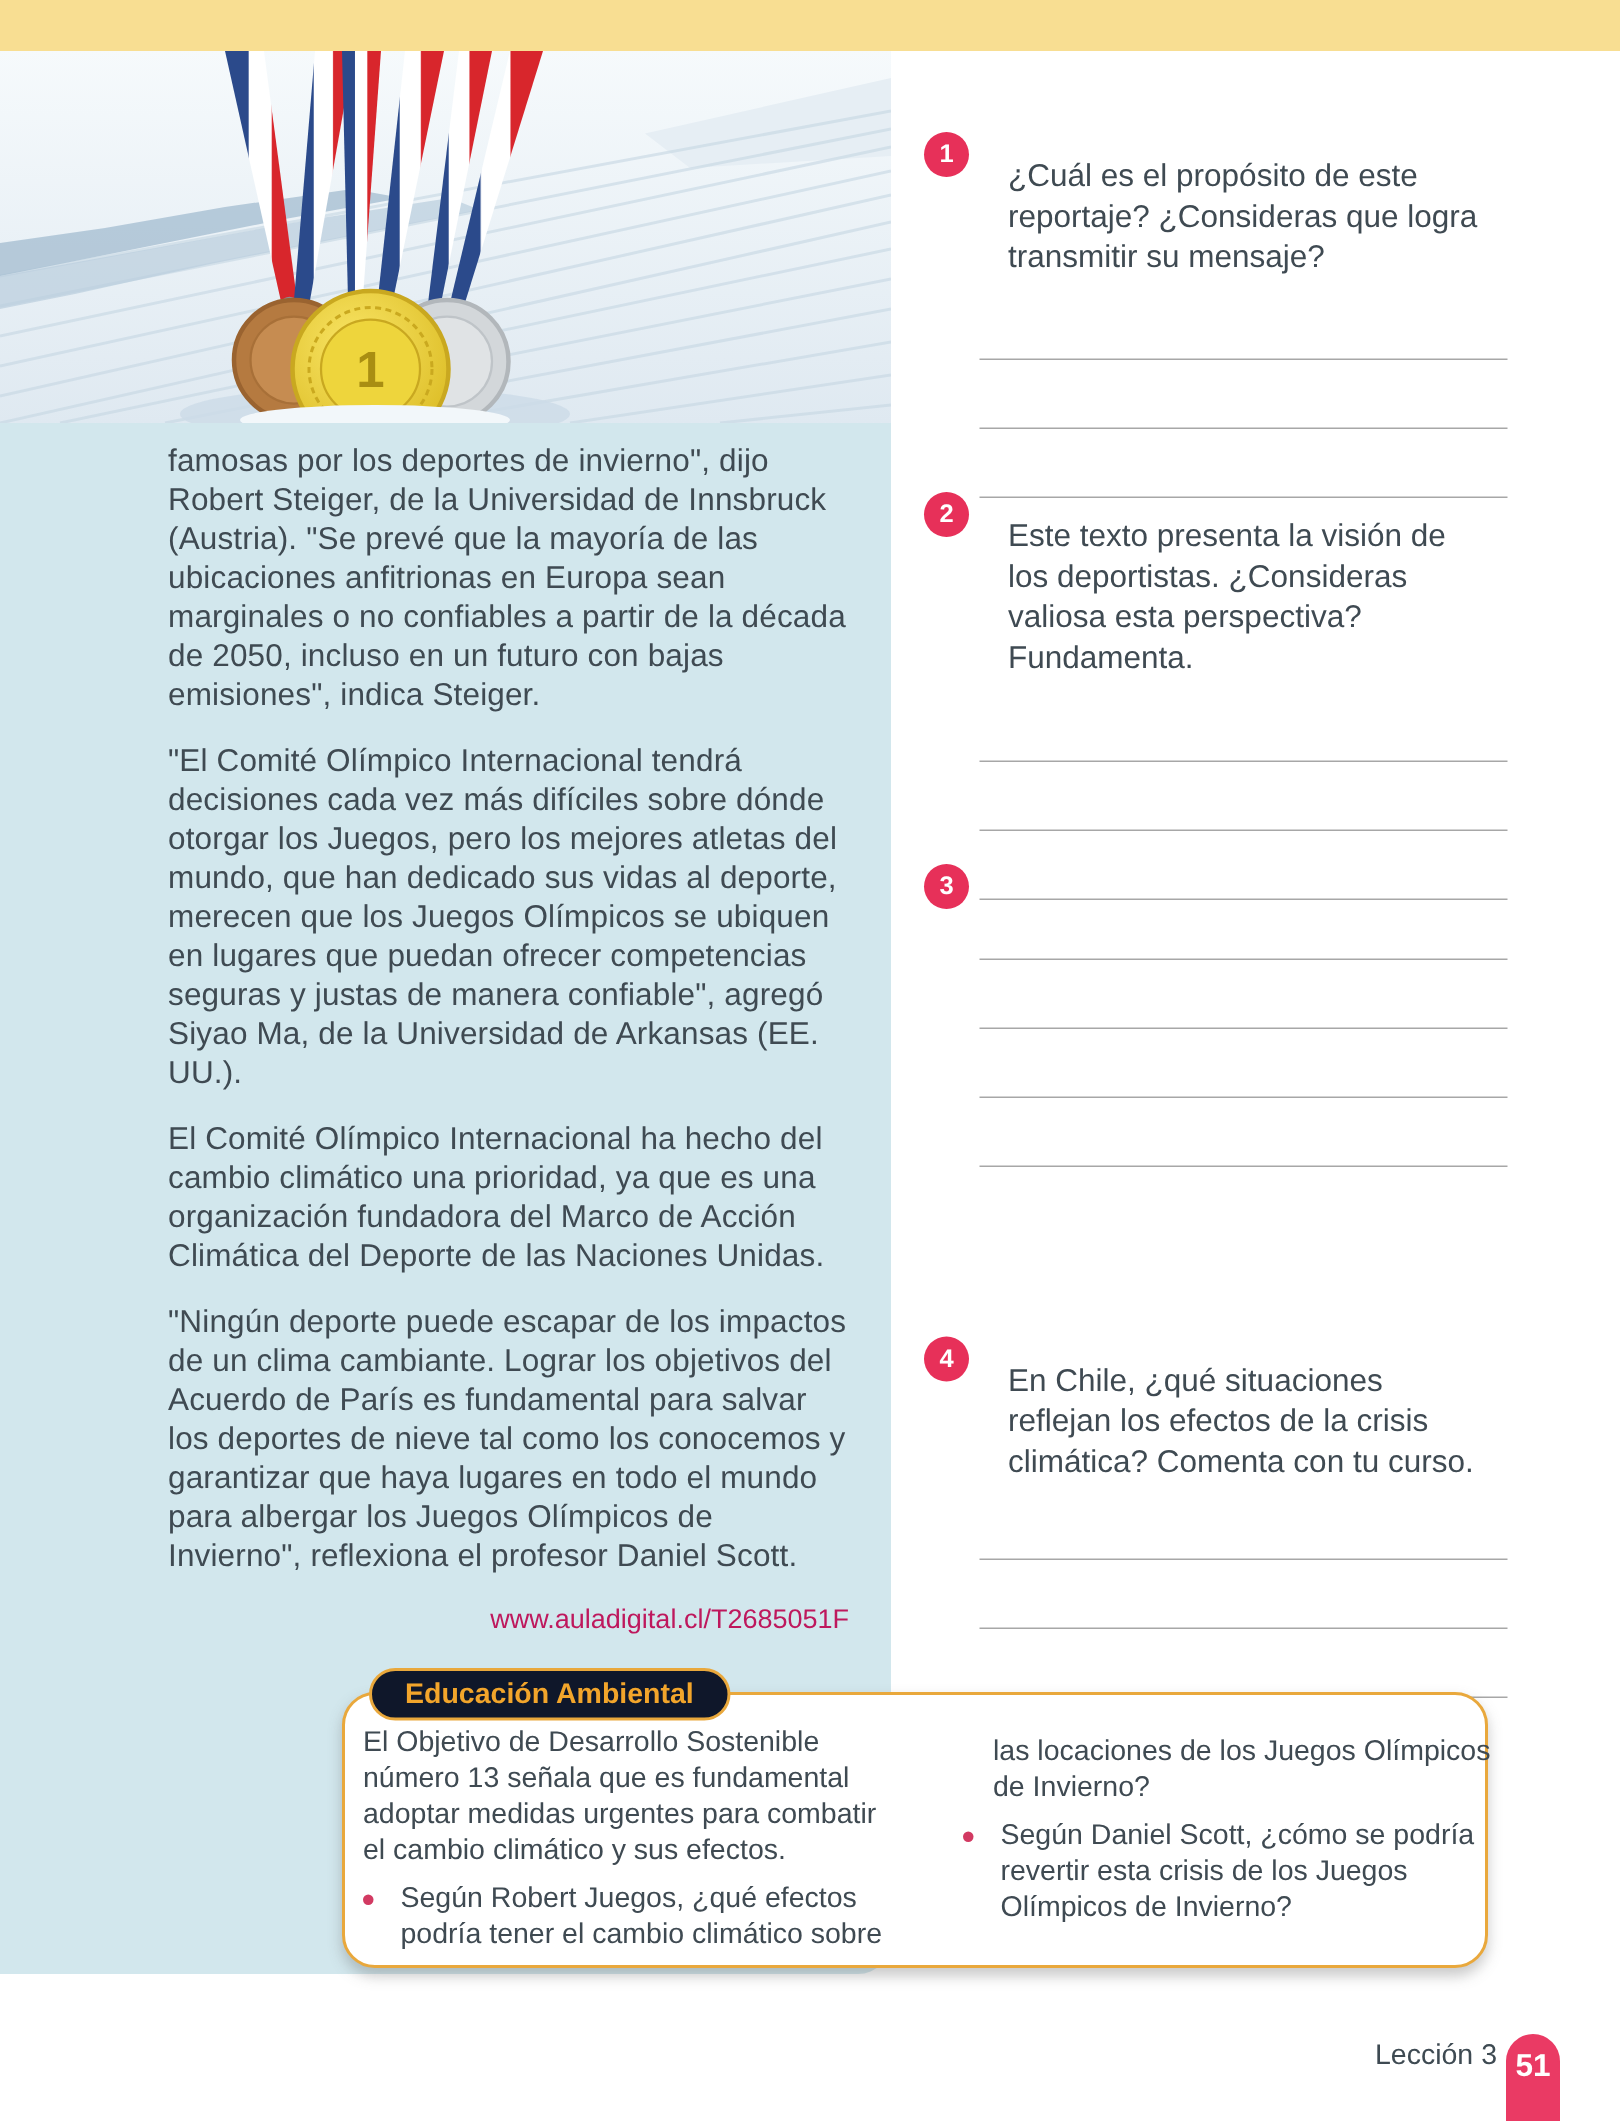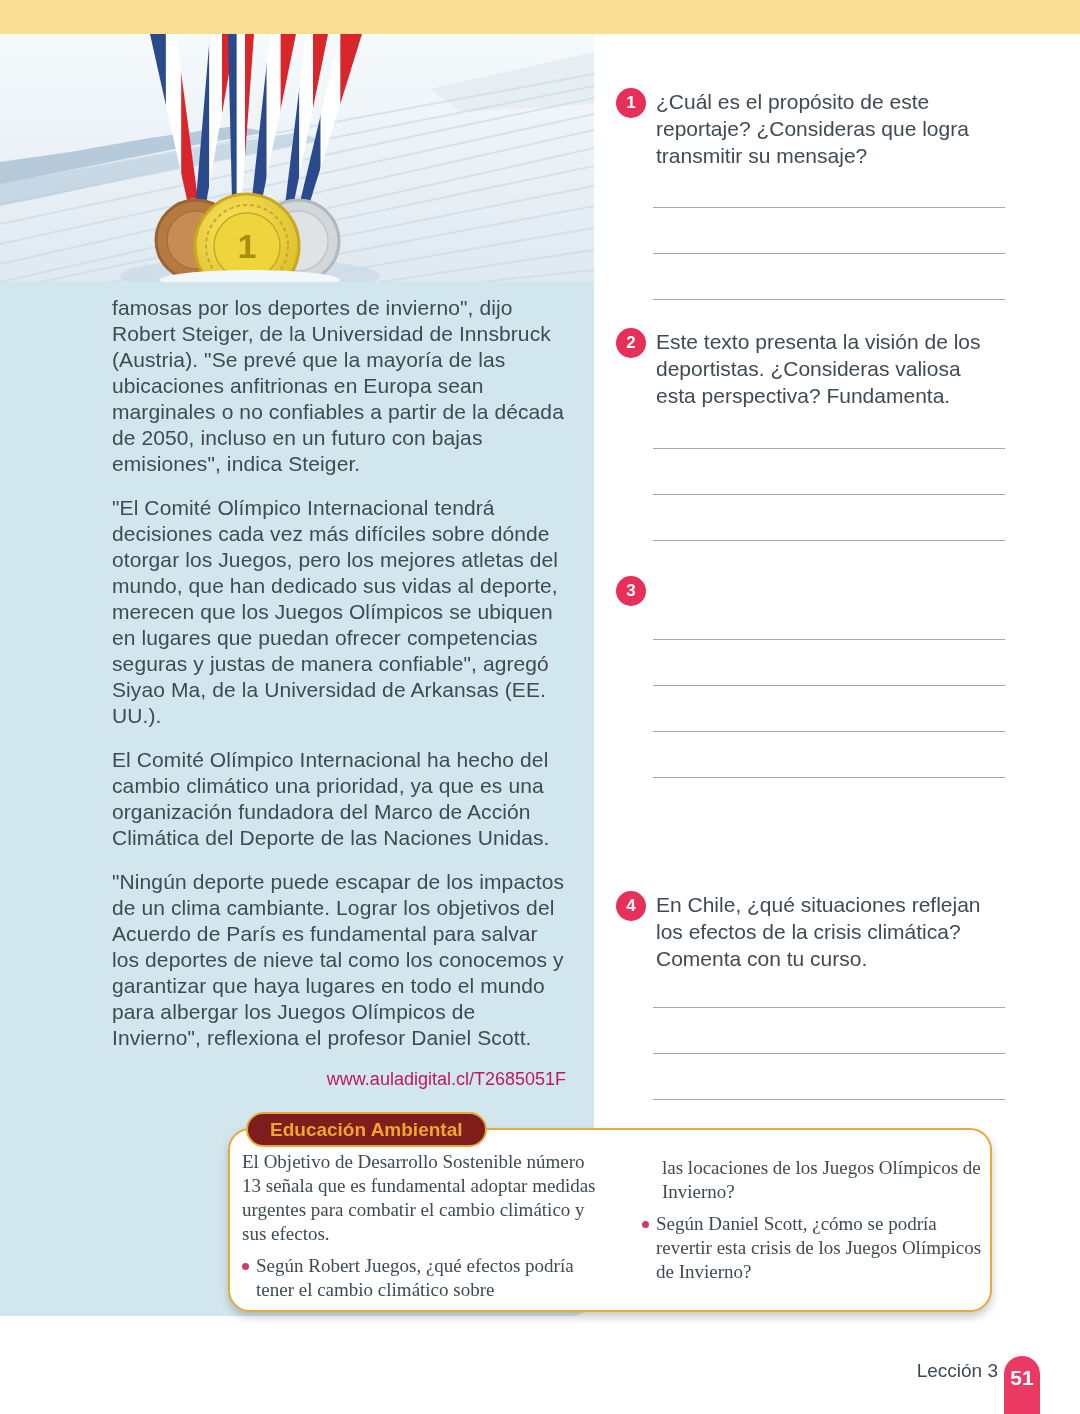--- a/index.html
+++ b/index.html
@@ -15,39 +15,39 @@
   }
   .body-p{margin:0 0 18px 0;font-size:21px;line-height:26px;letter-spacing:.1px;}
   .src-url{margin-top:14px;text-align:right;font-size:18px;color:#be185d;}
   
   .q{position:absolute;left:616px;width:392px;z-index:1;}
   .q-head{display:flex;align-items:flex-start;gap:10px;}
   .q-badge{
     flex:0 0 auto;width:30px;height:30px;border-radius:50%;background:#e73059;
     color:#fff;font-size:17px;font-weight:bold;display:flex;align-items:center;justify-content:center;
   }
-  .q-text{margin:0;width:345px;font-size:21px;line-height:27px;}
+  .q-text{margin:16px;width:345px;font-size:21px;line-height:27px;}
   .ans-line{height:0;border-bottom:1.6px solid #a7a7a7;margin-left:37px;width:352px;}
   .ans-line+.ans-line{margin-top:45px;}
   
   .eco-box{
     position:absolute;left:228px;top:1128px;width:760px;height:180px;background:#fff;
     border:2.5px solid #e9a83c;border-radius:22px;z-index:2;
     box-shadow:0 5px 9px rgba(100,100,100,.35);
   }
   .eco-pill{
-    position:absolute;left:16px;top:-18px;height:31px;padding:0 22px;background:#7f1d1d;
+    position:absolute;left:16px;top:-18px;height:31px;padding:0 22px;background:#0f172a;
     border:2.5px solid #e9a83c;border-radius:999px;display:flex;align-items:center;
     font-size:19px;font-weight:bold;color:#f2a52b;z-index:3;white-space:nowrap;
   }
-  .eco-col{position:absolute;top:20px;font-size:19px;line-height:24px;font-family:Liberation Serif, serif;}
+  .eco-col{position:absolute;top:20px;font-size:19px;line-height:24px;}
   .eco-left{left:12px;width:356px;}
   .eco-right{left:412px;top:26px;width:352px;box-sizing:border-box;padding-left:20px;}
   .eco-p{margin:0;}
-  .eco-bullet{display:flex;gap:7px;margin-top:8px;}
+  .eco-bullet{display:flex;gap:18px;margin-top:8px;}
   .eco-right .eco-bullet{margin-left:-20px;}
   .eco-dot{flex:0 0 auto;width:7px;height:7px;border-radius:50%;background:#d23a62;margin-top:9px;}
   .eco-bullet p{margin:0;}
   
   .footer-lesson{position:absolute;right:82px;top:1360px;font-size:19px;color:#3e4a52;}
   .page-badge{
     position:absolute;left:1004px;top:1356px;width:36px;height:58px;background:#ea3a64;
     border-radius:18px 18px 0 0;color:#fff;font-size:21px;font-weight:bold;
     display:flex;justify-content:center;align-items:flex-start;padding-top:10px;box-sizing:border-box;
   }

